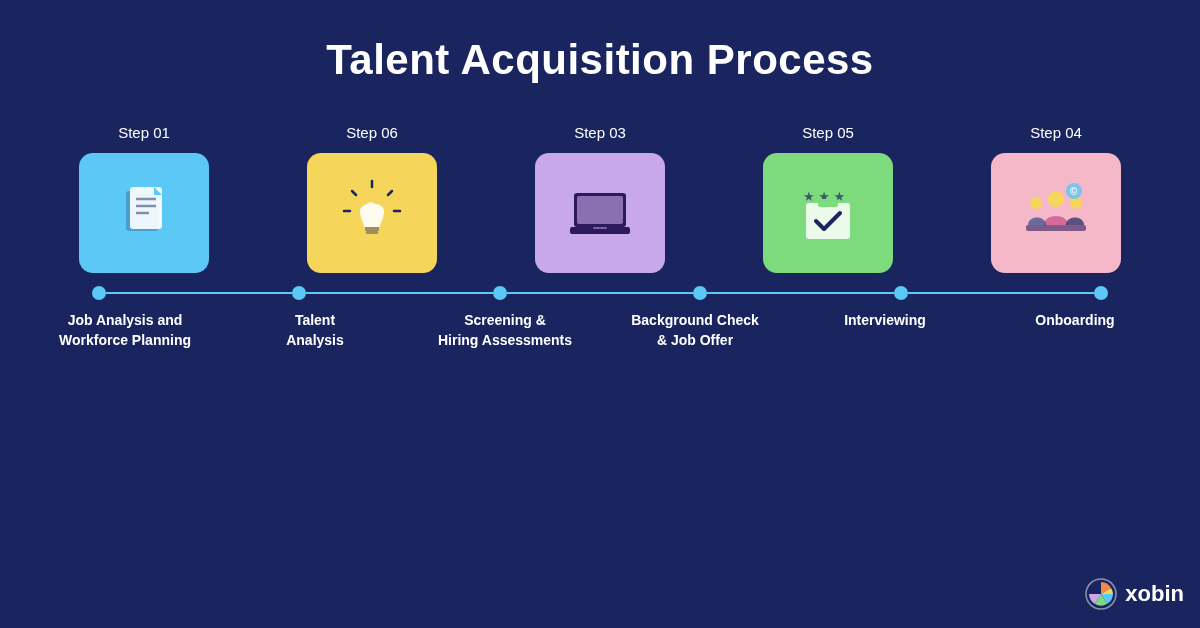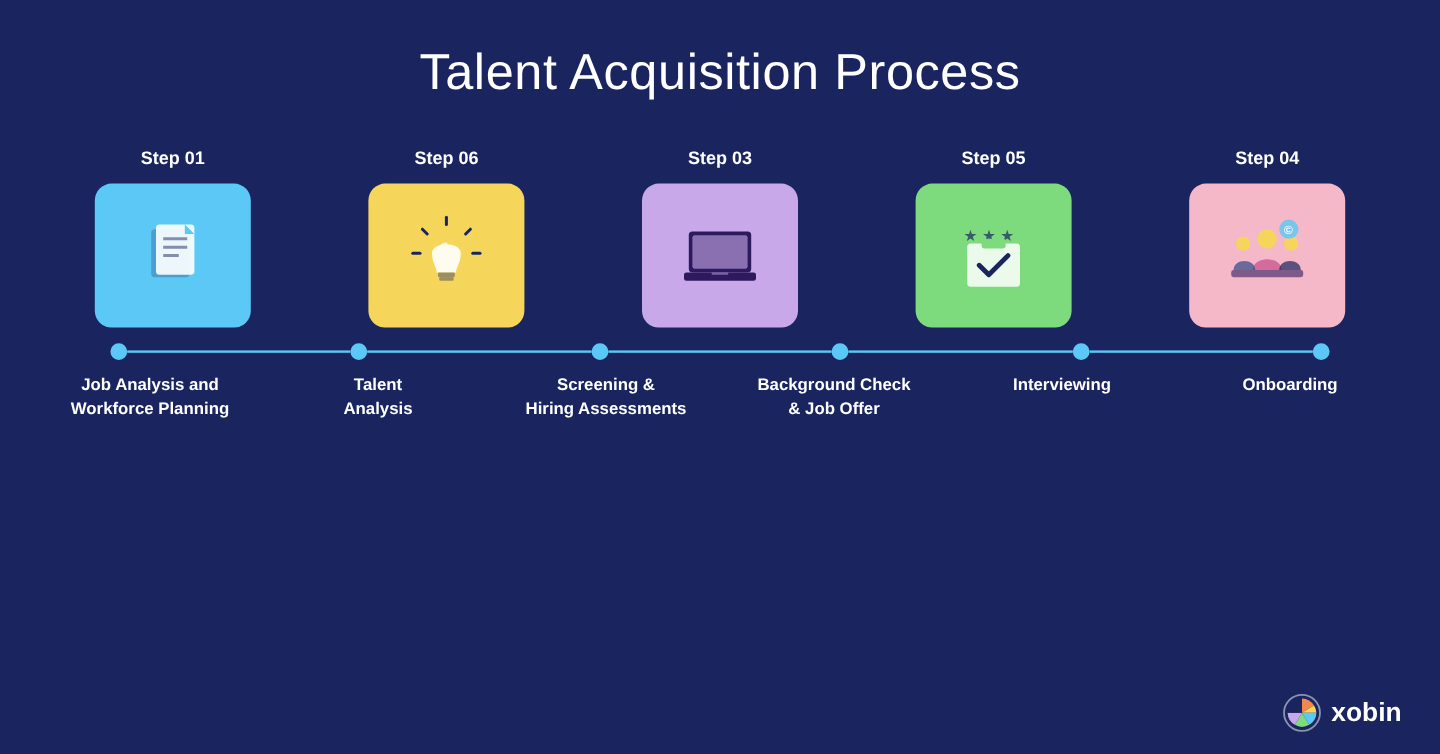--- a/index.html
+++ b/index.html
@@ -9,21 +9,21 @@
       background-color: #1a2560;
       font-family: 'Arial', sans-serif;
       overflow: hidden;
       position: relative;
     }
 
     .main-title {
       text-align: center;
       color: white;
       font-size: 42px;
-      font-weight: 400;
+      font-weight: 700;
       padding-top: 36px;
       padding-bottom: 10px;
       letter-spacing: 0.5px;
     }
 
     .process-container {
       display: flex;
       align-items: flex-start;
       justify-content: center;
       padding: 0 30px;
@@ -35,21 +35,21 @@
       display: flex;
       flex-direction: column;
       align-items: center;
       flex: 1;
       position: relative;
     }
 
     .step-label {
       color: white;
       font-size: 15px;
-      font-weight: 700;
+      font-weight: 400;
       margin-bottom: 12px;
     }
 
     .step-icon-box {
       width: 130px;
       height: 120px;
       border-radius: 14px;
       display: flex;
       align-items: center;
       justify-content: center;
@@ -118,21 +118,21 @@
     
     .icon-svg {
       width: 80px;
       height: 80px;
     }
 
     
     .xobin-logo {
       position: absolute;
       bottom: 18px;
-      right: 32px;
+      right: 16px;
       display: flex;
       align-items: center;
       gap: 8px;
     }
 
     .xobin-text {
       color: white;
       font-size: 22px;
       font-weight: 700;
     }

